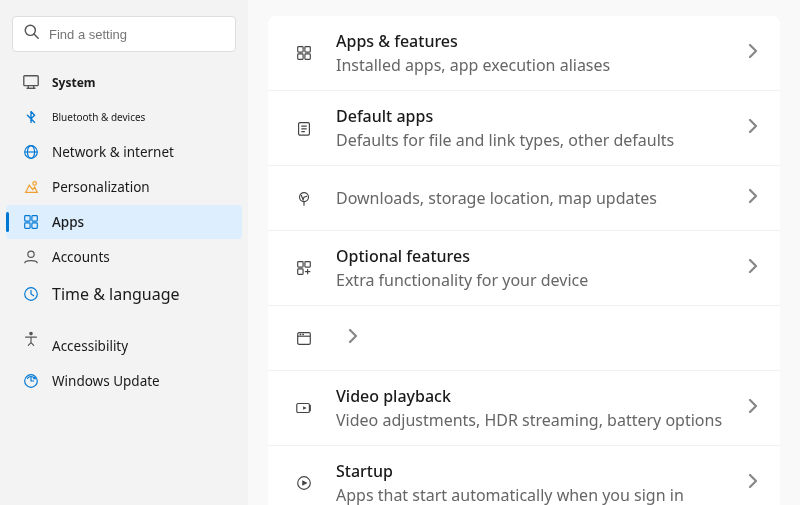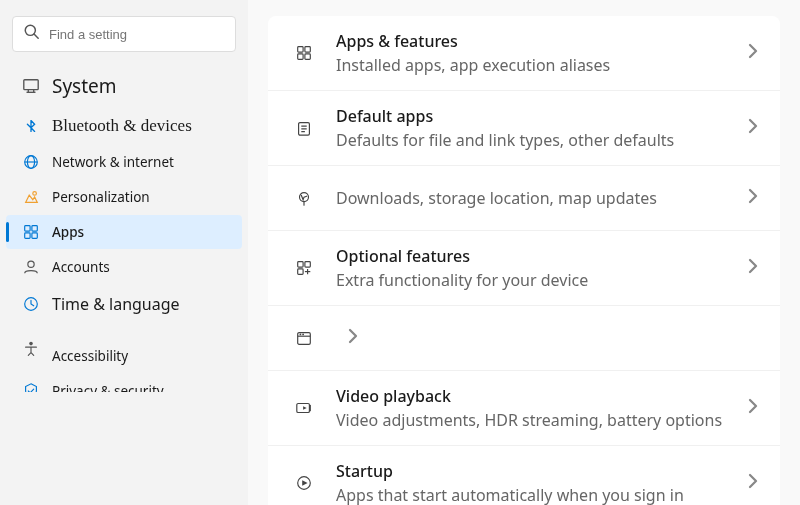--- a/index.html
+++ b/index.html
@@ -181,29 +181,29 @@
   <ul class="nav-list" id="nav-list">
   <li class="nav-item">
         <span class="nav-icon">
           <svg viewBox="0 0 20 20">
             <rect x="2" y="3" width="16" height="11" rx="1" stroke="#555" stroke-width="1.5" fill="none"></rect>
             <line x1="7" y1="14" x2="7" y2="17" stroke="#555" stroke-width="1.5"></line>
             <line x1="13" y1="14" x2="13" y2="17" stroke="#555" stroke-width="1.5"></line>
             <line x1="5" y1="17" x2="15" y2="17" stroke="#555" stroke-width="1.5"></line>
           </svg>
         </span>
-        <span style="font-size: 19px;">System</span>
+        <span style="font-size: 12px; font-weight: bold;">System</span>
       </li>
       <li class="nav-item">
         <span class="nav-icon">
           <svg viewBox="0 0 20 20">
             <path d="M10 4 L14 8 L10 12 L14 16 M10 4 L10 16 M10 12 L6 8" stroke="#0078d4" stroke-width="1.5" fill="none" stroke-linecap="round"></path>
           </svg>
         </span>
-        <span style="font-size: 17px; font-family: Liberation Serif, serif;">Bluetooth &amp; devices</span>
+        <span style="font-size: 10px;">Bluetooth &amp; devices</span>
       </li>
       <li class="nav-item">
         <span class="nav-icon">
           <svg viewBox="0 0 20 20">
             <circle cx="10" cy="10" r="7" stroke="#0078d4" stroke-width="1.3" fill="none"></circle>
             <ellipse cx="10" cy="10" rx="4" ry="7" stroke="#0078d4" stroke-width="1.3" fill="none"></ellipse>
             <line x1="3" y1="10" x2="17" y2="10" stroke="#0078d4" stroke-width="1.3"></line>
           </svg>
         </span>
         <span style="font-size: 13.5px;">Network &amp; internet</span>
@@ -247,29 +247,20 @@
         <span style="font-size: 16px;">Time &amp; language</span>
       </li>
       <li class="nav-item">
         <span class="nav-icon">
           <svg viewBox="0 0 20 20">
             <circle cx="10" cy="4" r="2" fill="#555"></circle>
             <path d="M4 8 L16 8 M10 8 L10 14 M7 17 L10 14 L13 17" stroke="#555" stroke-width="1.3" stroke-linecap="round" fill="none"></path>
           </svg>
         </span>
         <span style="font-size: 13.5px; margin-top: 15px;">Accessibility</span>
-      </li>
-      <li class="nav-item">
-        <span class="nav-icon">
-          <svg viewBox="0 0 20 20">
-            <path d="M10 2 L16 5 L16 10 C16 14 10 18 10 18 C10 18 4 14 4 10 L4 5 Z" stroke="#0078d4" stroke-width="1.3" fill="none"></path>
-            <path d="M7 10 L9 12 L13 8" stroke="#0078d4" stroke-width="1.3" stroke-linecap="round" fill="none"></path>
-          </svg>
-        </span>
-        <span style="font-size: 13.5px;">Privacy &amp; security</span>
       </li>
       <li class="nav-item">
         <span class="nav-icon">
           <svg viewBox="0 0 20 20">
             <circle cx="10" cy="10" r="7" stroke="#0078d4" stroke-width="1.3" fill="none"></circle>
             <path d="M10 6 L10 10 L13 10" stroke="#0078d4" stroke-width="1.3" stroke-linecap="round" fill="none"></path>
             <path d="M6 7 A5 5 0 0 1 14 7" stroke="#0078d4" stroke-width="1.3" fill="none" stroke-linecap="round"></path>
             <polygon points="14,5 16,8 12,8" fill="#0078d4"></polygon>
           </svg>
         </span>

